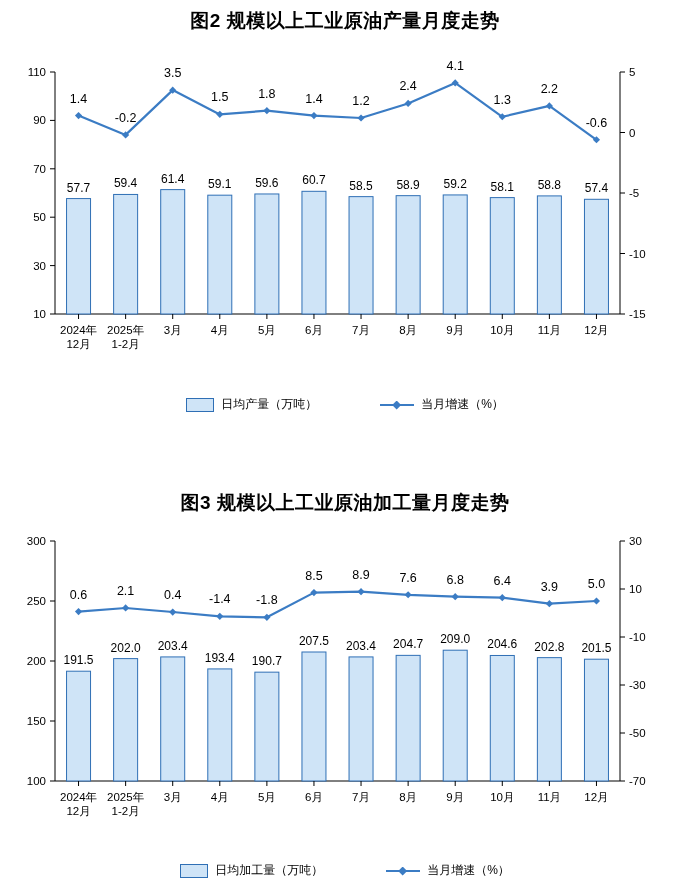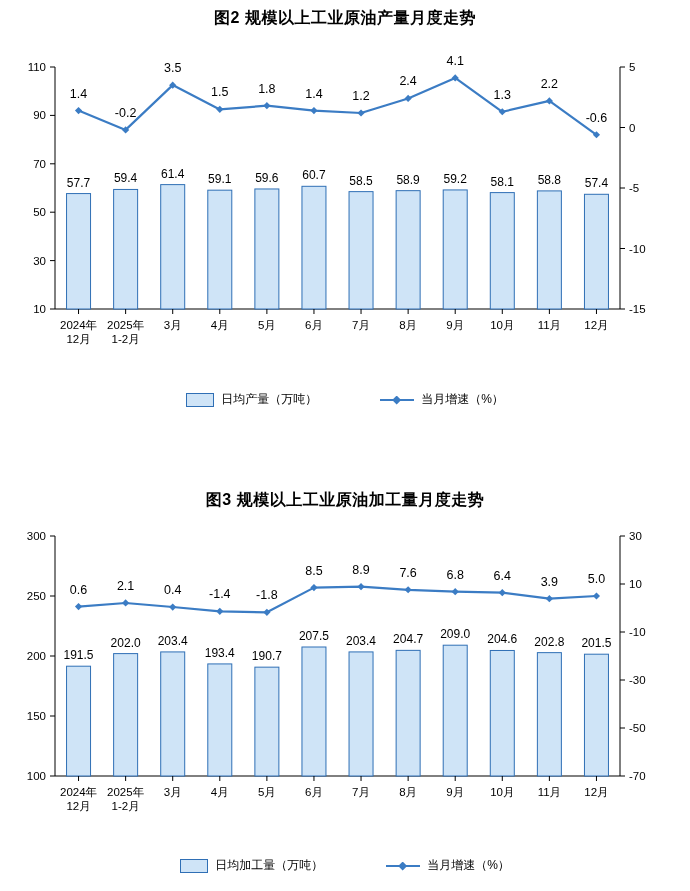--- a/index.html
+++ b/index.html
@@ -4,21 +4,21 @@
 <style>
   html,body{margin:0;padding:0;}
   body{
     width:690px;height:891px;background:#ffffff;
     font-family:"Liberation Sans","DejaVu Sans",sans-serif;
     color:#000;
     -webkit-font-smoothing:antialiased;
   }
   .figure{position:relative;width:690px;}
   .fig-title{
-    text-align:center;font-weight:bold;font-size:16px;letter-spacing:.5px;
+    text-align:center;font-weight:bold;font-size:19px;letter-spacing:.5px;
   }
   .plot-wrap{position:relative;}
   svg{display:block;}
   .legend{
     display:flex;justify-content:center;align-items:center;gap:63px;
     font-size:12px;
   }
   .legend-item{display:flex;align-items:center;gap:7px;}
   .legend-bar{
     width:26px;height:12px;background:#cfe4f7;border:1px solid #2f6fb5;

